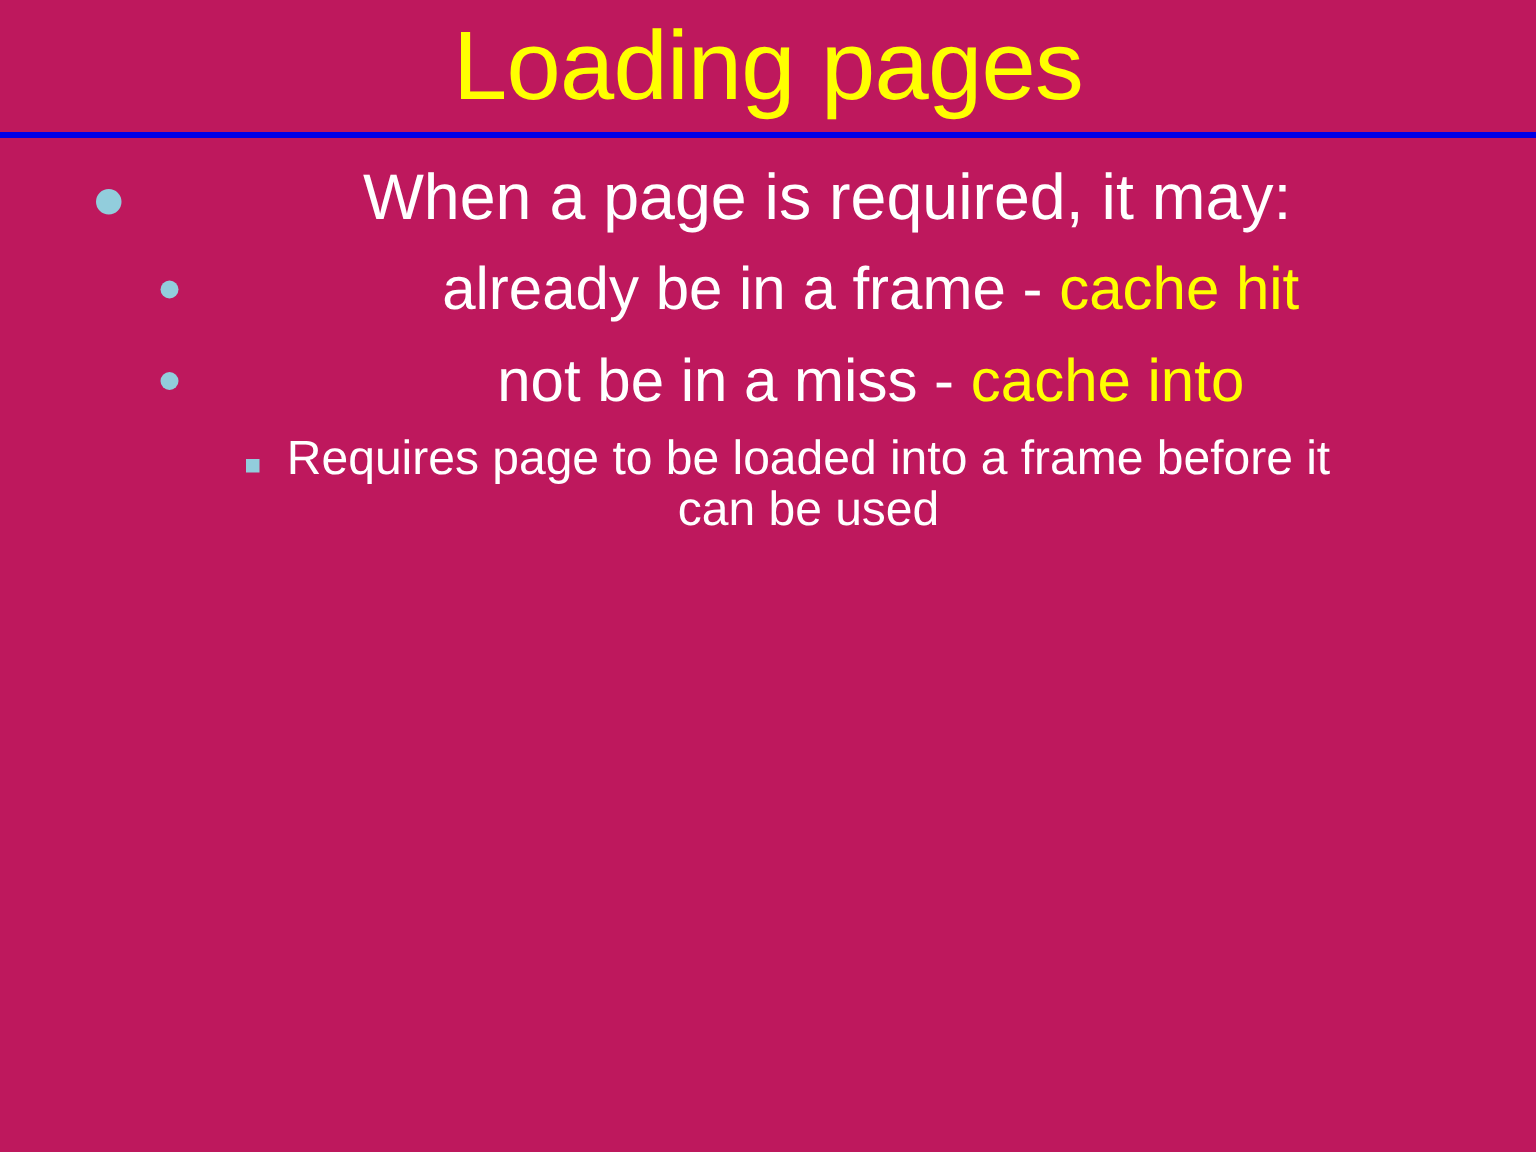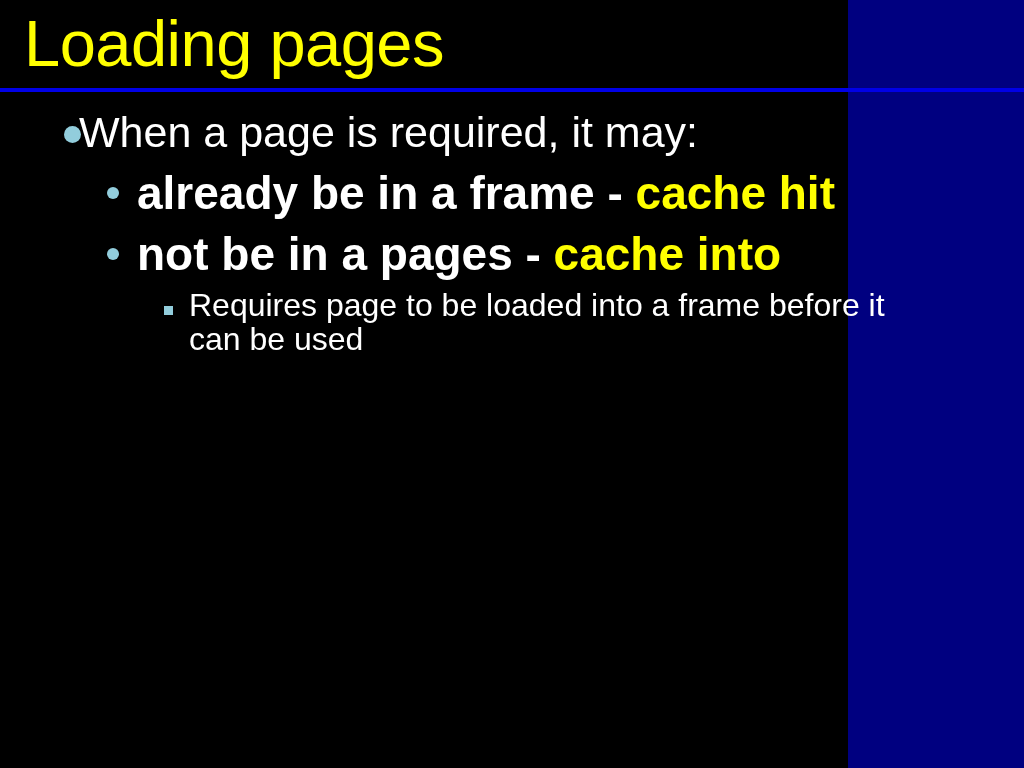--- a/index.html
+++ b/index.html
@@ -10,23 +10,24 @@
     width: 1024px;
     height: 768px;
     overflow: hidden;
     background: #000080;
     font-family: "Liberation Sans", sans-serif;
     -webkit-font-smoothing: antialiased;
   }
 
   .slide {
     position: relative;
-    width: 848px;
+    width: 1024px;
     height: 768px;
-    background: #000000;
+    background: #be185d;
+    text-align: center;
   }
 
   
   .slide-title {
     position: absolute;
     left: 24px;
     top: 6px;
     width: 976px;
     color: #FFFF00;
     font-size: 65px;
@@ -95,23 +96,22 @@
   }
   .lvl2 .marker {
     left: 107px;
     top: 23px;
     width: 12px;
     height: 12px;
     border-radius: 50%;
     background: #92CDDC;
   }
   .lvl2 .btext {
-    font-size: 46px;
+    font-size: 40px;
     line-height: 59px;
-    font-weight: bold;
   }
 
   
   .lvl3 {
     padding-left: 189px;
     margin-top: 4px;
   }
   .lvl3 .marker {
     left: 164px;
     top: 18px;
@@ -146,21 +146,21 @@
       <span class="btext">When a page is required, it may:</span>
     </div>
 
     <div class="bullet-row lvl2">
       <span class="marker"></span>
       <span class="btext"><span>already be in a frame - </span><span class="hl-yellow">cache hit</span></span>
     </div>
 
     <div class="bullet-row lvl2">
       <span class="marker"></span>
-      <span class="btext"><span>not be in a pages - </span><span class="hl-yellow">cache into</span></span>
+      <span class="btext"><span>not be in a miss - </span><span class="hl-yellow">cache into</span></span>
     </div>
 
     <div class="bullet-row lvl3">
       <span class="marker"></span>
       <span class="btext">Requires page to be loaded into a frame before it can be used</span>
     </div>
 
   </div>
 
 </div>

